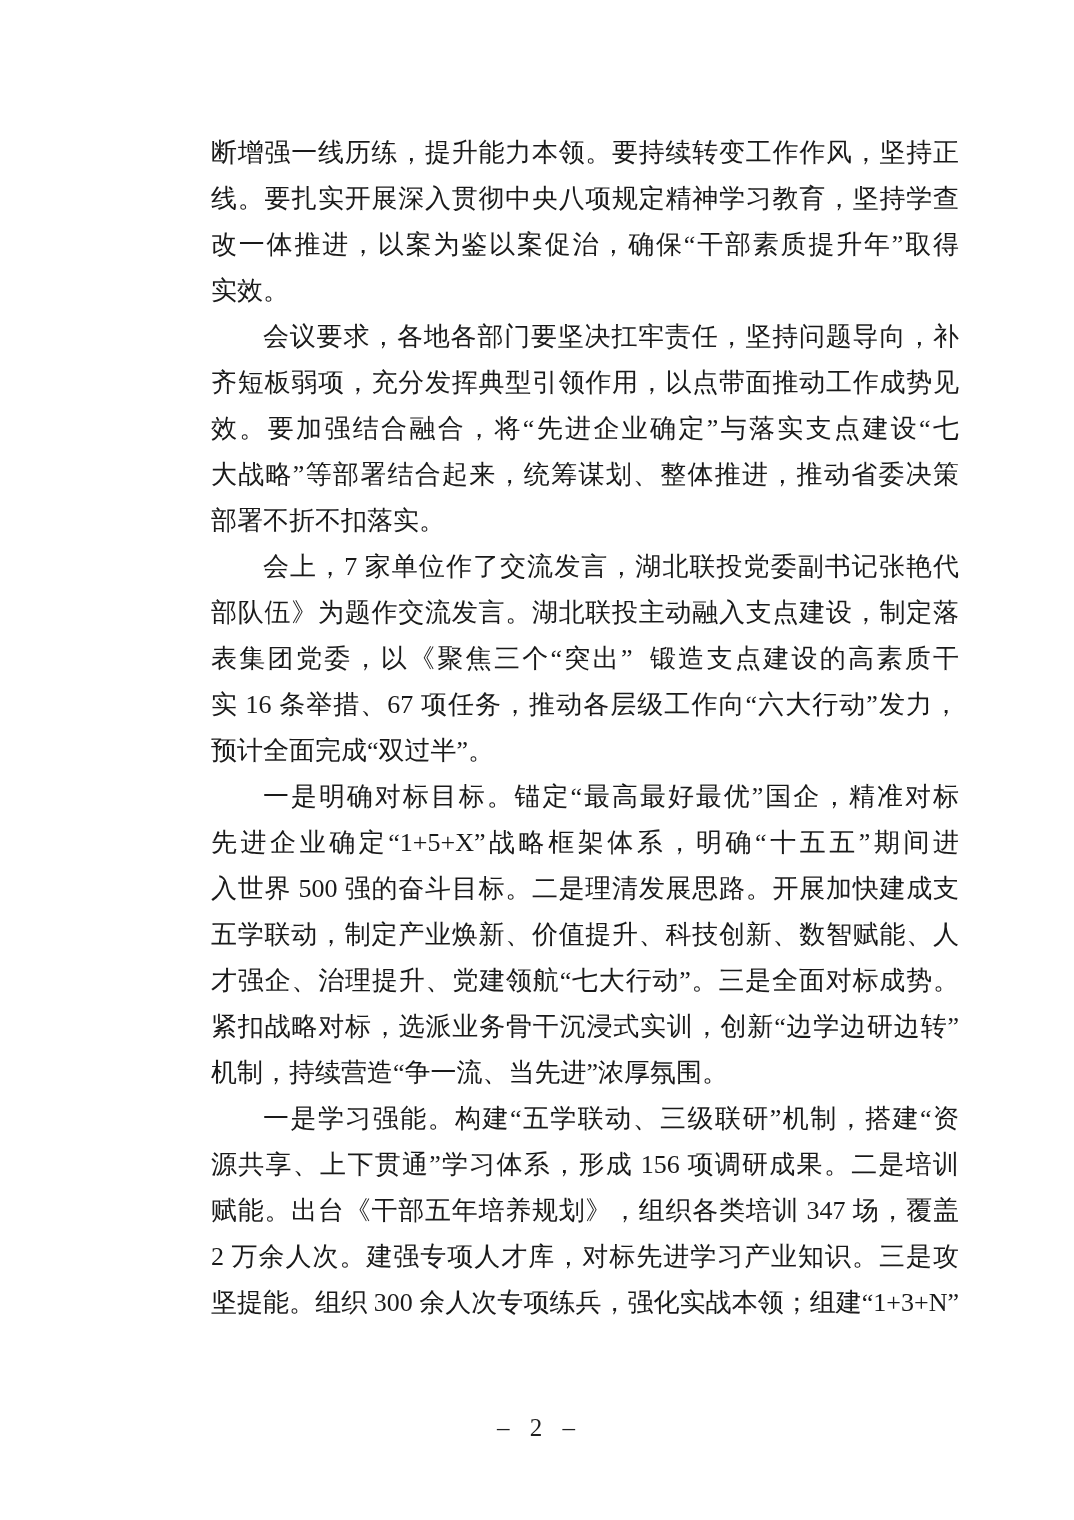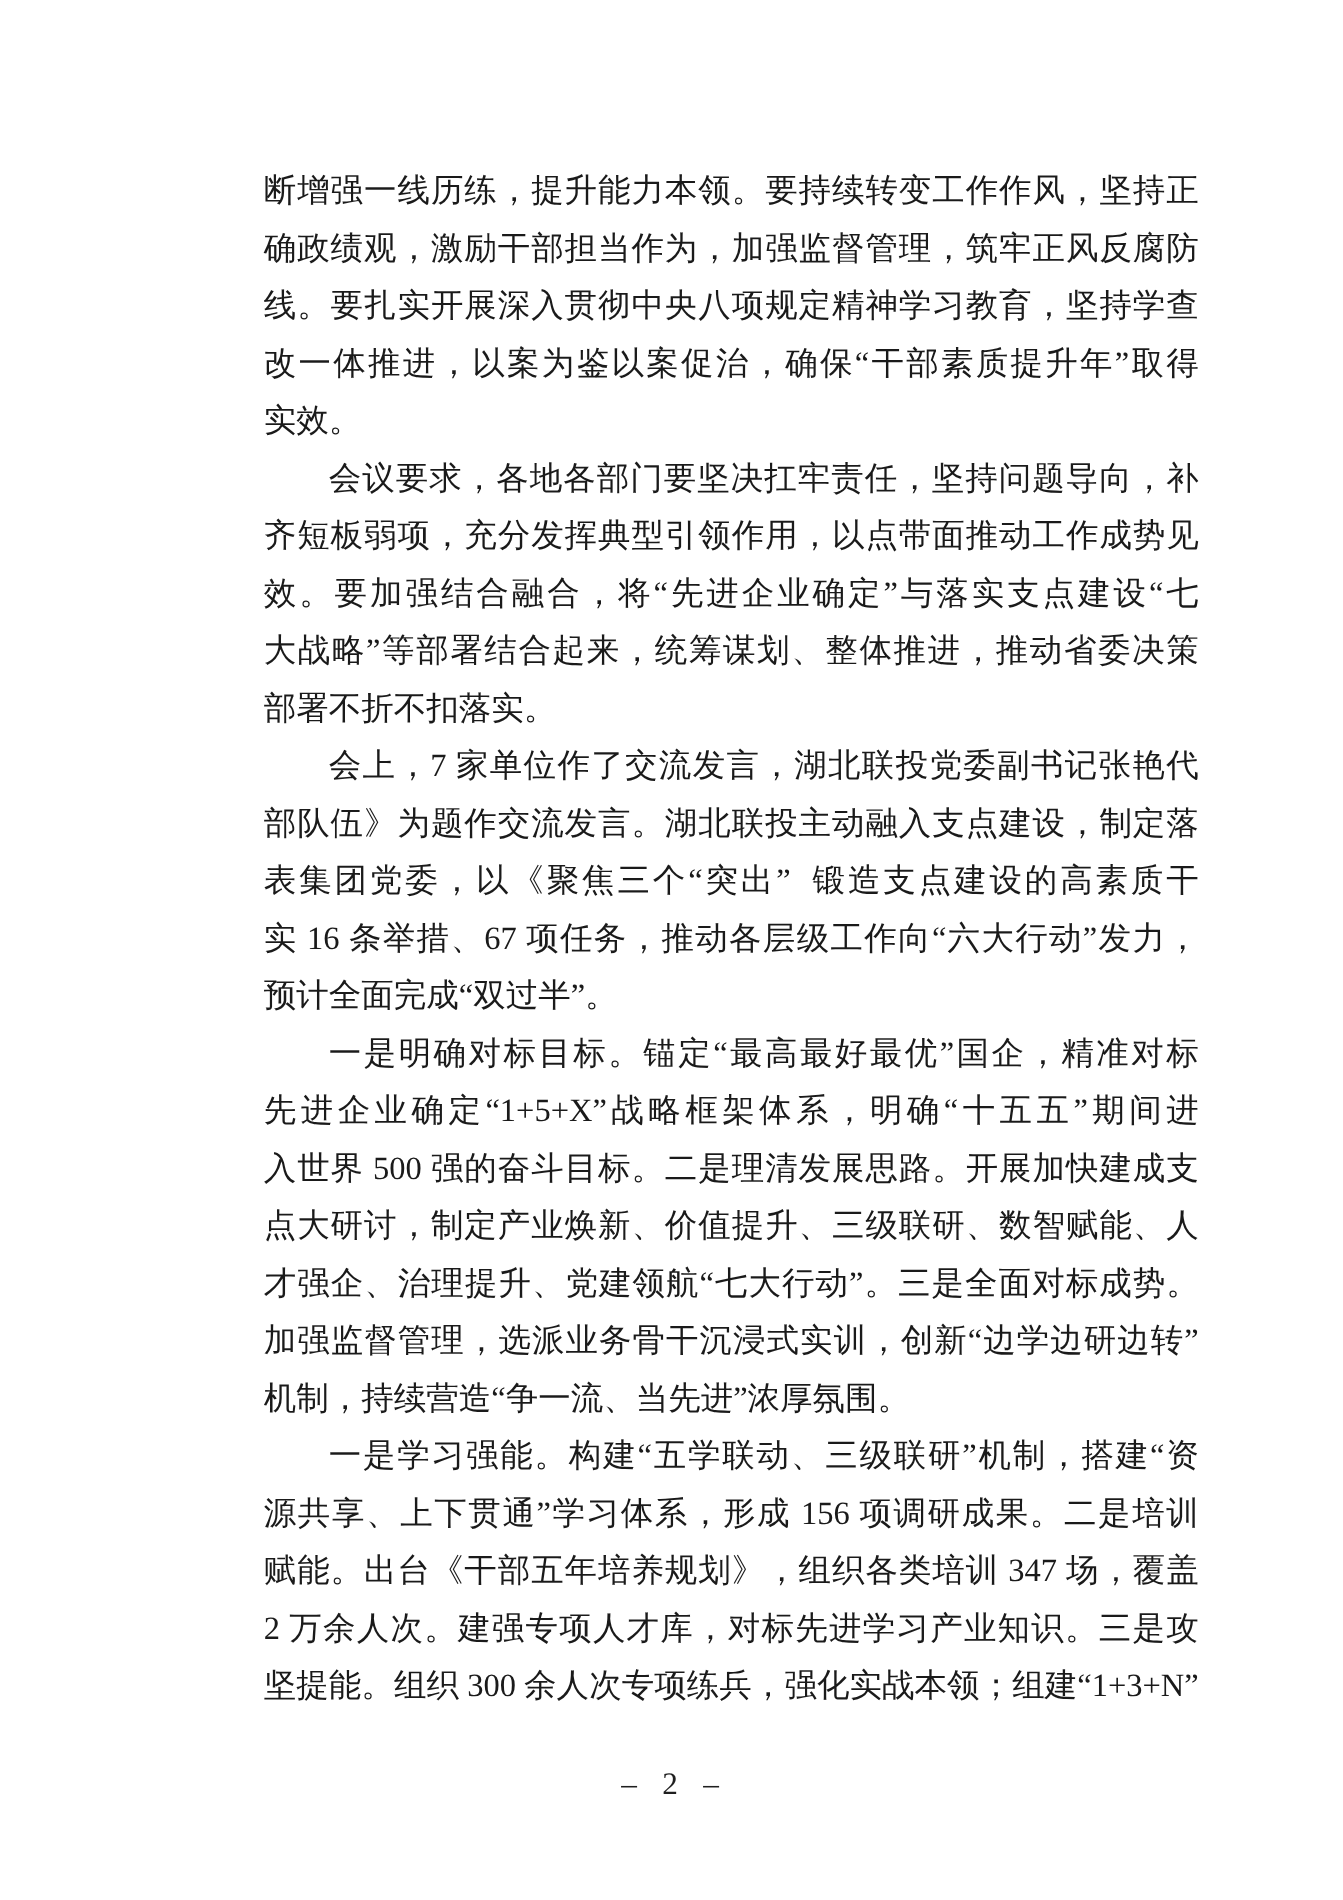--- a/index.html
+++ b/index.html
@@ -49,40 +49,39 @@
     letter-spacing: 2px;
     word-spacing: 10px;
   }
 </style>
 </head>
 <body>
 
 <div class="page">
   <div class="content" id="content">
       <div class="line">断增强一线历练，提升能力本领。要持续转变工作作风，坚持正</div>
-      <div class="line">确政绩观，激励干部担当作为，加强监督管理，筑牢正风反腐防</div>
       <div class="line">线。要扎实开展深入贯彻中央八项规定精神学习教育，坚持学查</div>
       <div class="line">改一体推进，以案为鉴以案促治，确保“干部素质提升年”取得</div>
       <div class="line endline">实效。</div>
       <div class="line indent">会议要求，各地各部门要坚决扛牢责任，坚持问题导向，补</div>
       <div class="line">齐短板弱项，充分发挥典型引领作用，以点带面推动工作成势见</div>
       <div class="line">效。要加强结合融合，将“先进企业确定”与落实支点建设“七</div>
       <div class="line">大战略”等部署结合起来，统筹谋划、整体推进，推动省委决策</div>
       <div class="line endline">部署不折不扣落实。</div>
       <div class="line indent">会上，7 家单位作了交流发言，湖北联投党委副书记张艳代</div>
       <div class="line">部队伍》为题作交流发言。湖北联投主动融入支点建设，制定落</div>
       <div class="line">表集团党委，以《聚焦三个“突出”  锻造支点建设的高素质干</div>
       <div class="line">实 16 条举措、67 项任务，推动各层级工作向“六大行动”发力，</div>
       <div class="line endline">预计全面完成“双过半”。</div>
       <div class="line indent">一是明确对标目标。锚定“最高最好最优”国企，精准对标</div>
       <div class="line">先进企业确定“1+5+X”战略框架体系，明确“十五五”期间进</div>
       <div class="line">入世界 500 强的奋斗目标。二是理清发展思路。开展加快建成支</div>
-      <div class="line">点大研讨，制定产业焕新、价值提升、三级联研、数智赋能、人</div>
+      <div class="line">五学联动，制定产业焕新、价值提升、科技创新、数智赋能、人</div>
       <div class="line">才强企、治理提升、党建领航“七大行动”。三是全面对标成势。</div>
-      <div class="line">加强监督管理，选派业务骨干沉浸式实训，创新“边学边研边转”</div>
+      <div class="line">紧扣战略对标，选派业务骨干沉浸式实训，创新“边学边研边转”</div>
       <div class="line endline">机制，持续营造“争一流、当先进”浓厚氛围。</div>
       <div class="line indent">一是学习强能。构建“五学联动、三级联研”机制，搭建“资</div>
       <div class="line">源共享、上下贯通”学习体系，形成 156 项调研成果。二是培训</div>
       <div class="line">赋能。出台《干部五年培养规划》，组织各类培训 347 场，覆盖</div>
       <div class="line">2 万余人次。建强专项人才库，对标先进学习产业知识。三是攻</div>
       <div class="line">坚提能。组织 300 余人次专项练兵，强化实战本领；组建“1+3+N”</div>
     </div>
   <div class="footer">– 2 –</div>
 </div>
 

